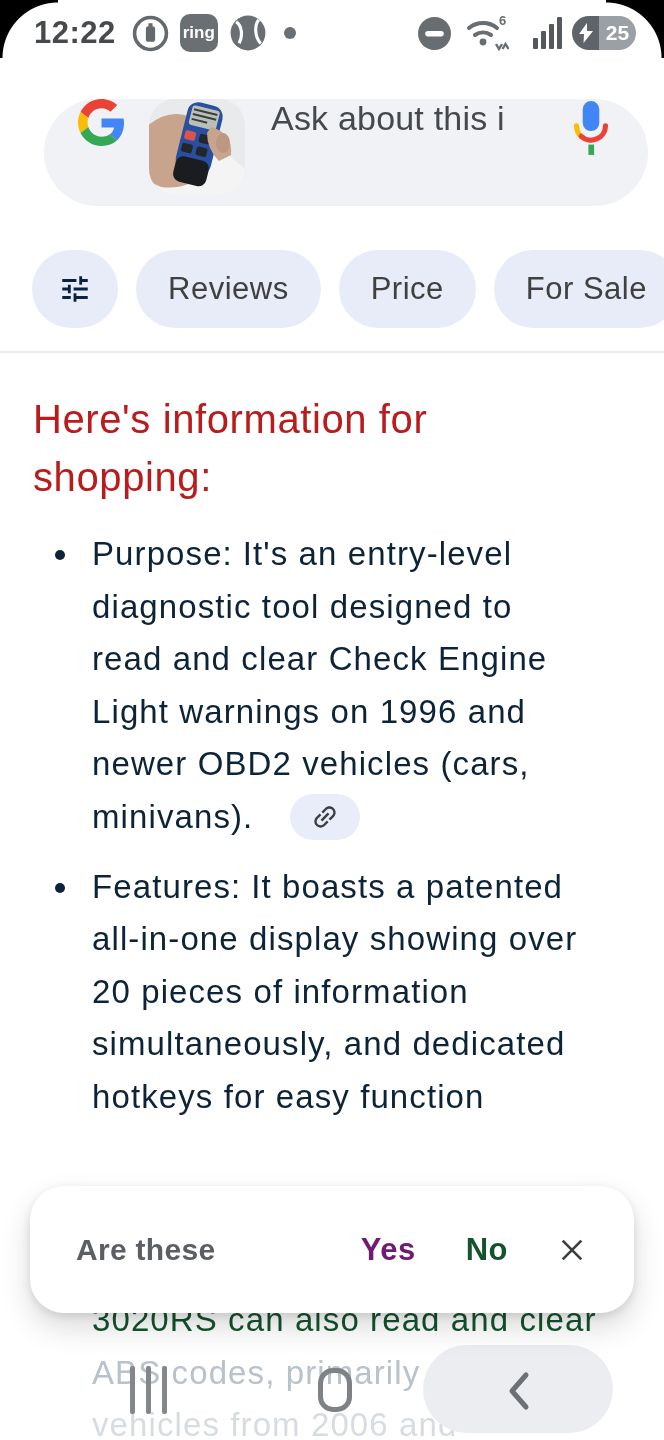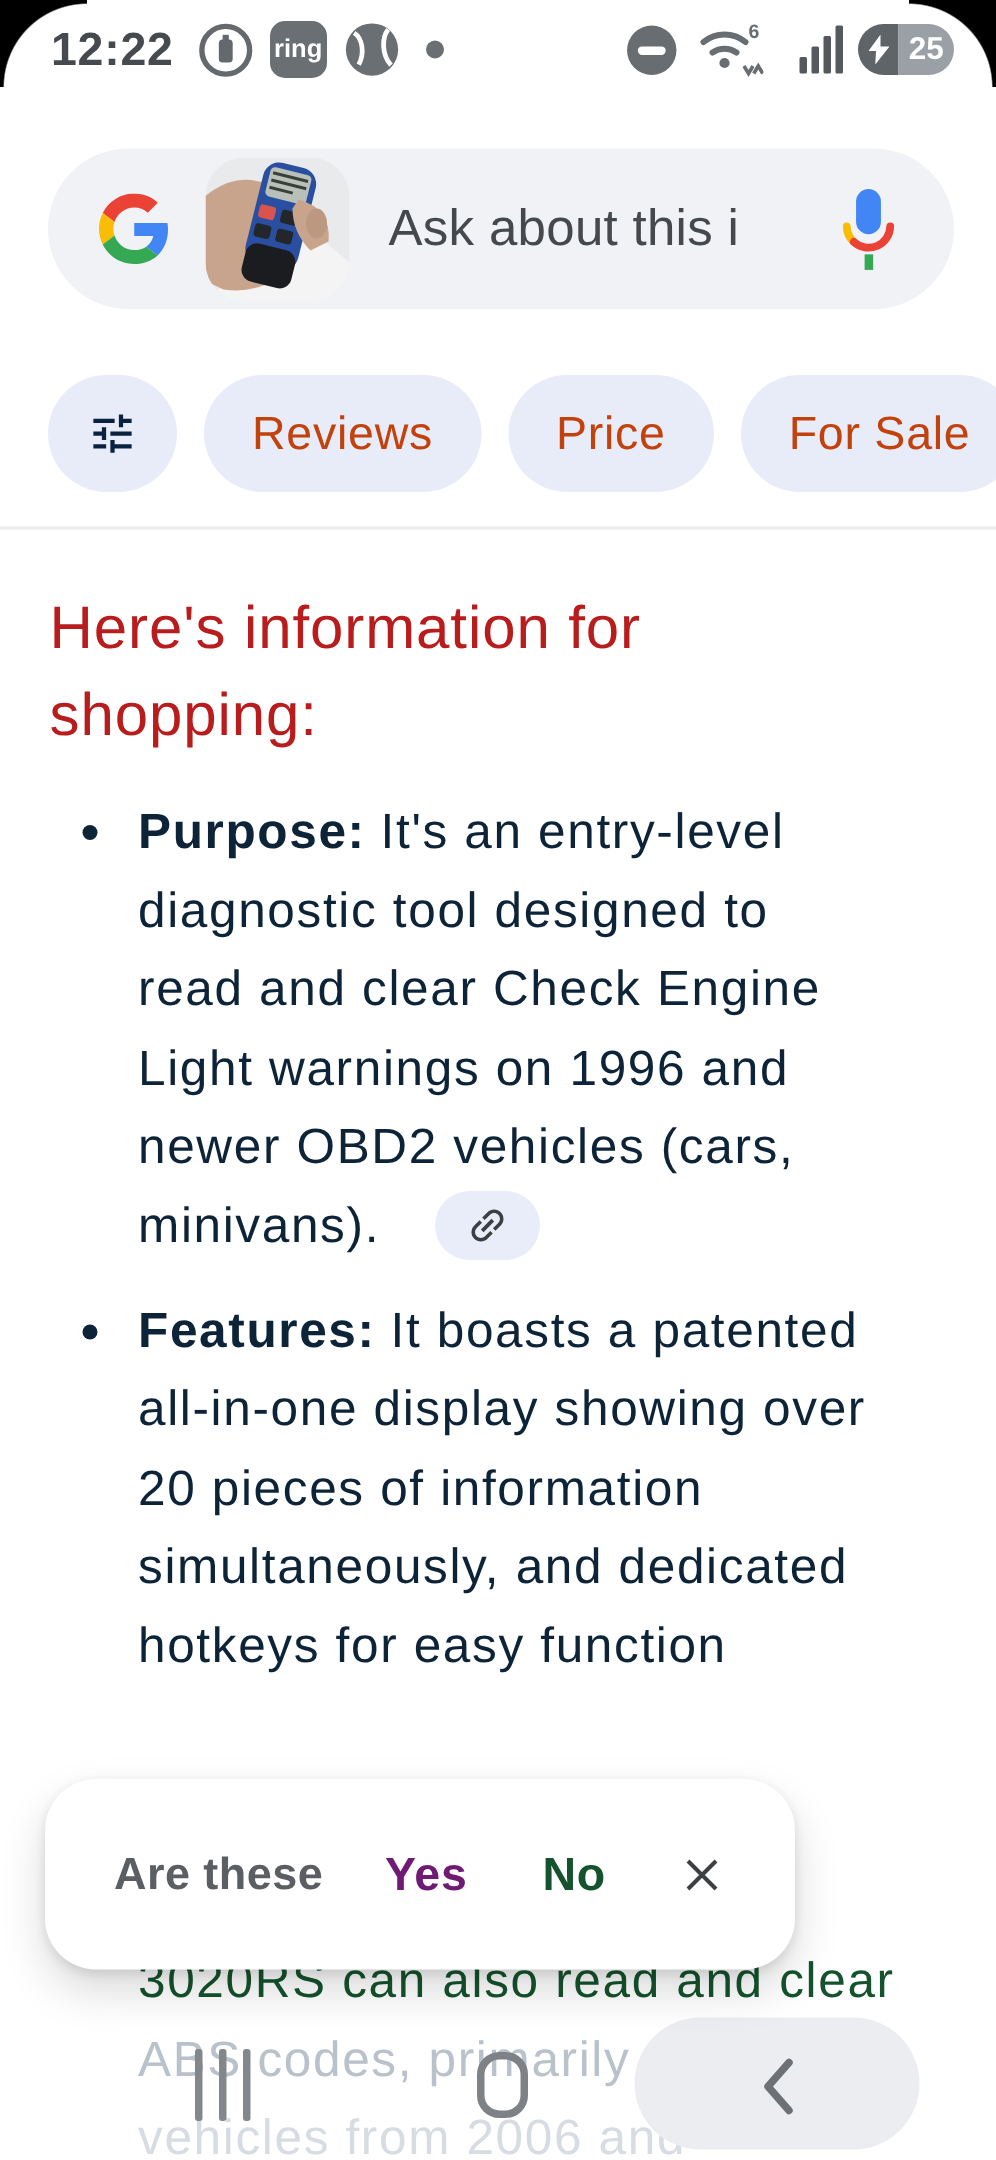--- a/index.html
+++ b/index.html
@@ -18,55 +18,55 @@
   .sb-ic{margin-right:11px;display:flex;align-items:center;}
   .ringapp{width:38px;height:38px;border-radius:10px;background:#6a6f73;color:#fff;font-size:17px;font-weight:bold;display:flex;align-items:center;justify-content:center;}
   .notifdot{width:12px;height:12px;border-radius:50%;background:#6a6f73;margin-left:6px;}
   .batt-pill{width:64px;height:34px;border-radius:17px;overflow:hidden;display:flex;margin-left:10px;}
   .batt-bolt{width:27px;background:#5f6468;display:flex;align-items:center;justify-content:center;}
   .batt-num{flex:1;background:#9aa0a5;color:#fff;font-size:21px;font-weight:bold;display:flex;align-items:center;justify-content:center;}
   .sigbars{display:flex;align-items:flex-end;margin-left:10px;}
   .sigbars i{display:block;width:5px;background:#55595d;margin-left:3px;border-radius:1px;}
 
   
-  .searchbar{position:absolute;top:99px;left:32px;width:604px;height:107px;border-radius:54px;background:#f0f2f5;display:flex;align-items:center;z-index:5;}
+  .searchbar{position:absolute;top:99px;left:44px;width:604px;height:107px;border-radius:54px;background:#f0f2f5;display:flex;align-items:flex-start;z-index:5;}
   .glogo{margin-left:34px;width:47px;height:47px;flex:0 0 auto;}
   .thumb{margin-left:24px;width:96px;height:96px;border-radius:26px;overflow:hidden;flex:0 0 auto;}
   .sb-placeholder{margin-left:26px;font-size:34px;color:#45484c;white-space:nowrap;letter-spacing:0.2px;}
   .micwrap{margin-left:auto;margin-right:36px;width:42px;height:58px;}
 
   
   .chips{position:absolute;top:250px;left:32px;height:78px;display:flex;gap:18px;z-index:4;}
-  .chip{height:78px;border-radius:39px;background:#e7ecf8;color:#c2410c;font-size:31px;letter-spacing:0.5px;display:flex;align-items:center;justify-content:center;padding:0 32px;white-space:nowrap;}
+  .chip{height:78px;border-radius:39px;background:#e7ecf8;color:#404040;font-size:31px;letter-spacing:0.5px;display:flex;align-items:center;justify-content:center;padding:0 32px;white-space:nowrap;}
   .chip.iconchip{width:86px;padding:0;}
   .chip.partial{position:absolute;left:618px;top:0;width:80px;padding:0;}
   .divider{position:absolute;top:351px;left:0;width:664px;height:2px;background:#e9ebef;}
 
   
   .heading{position:absolute;top:390px;left:33px;color:#b91c1c;font-size:40px;line-height:58px;letter-spacing:0.6px;}
   .bullets{position:absolute;top:528px;left:33px;width:606px;color:#0d2337;}
   .bullet{position:relative;padding-left:59px;margin-bottom:17px;}
   .bdot{position:absolute;left:22px;top:22px;width:10px;height:10px;border-radius:50%;background:#0d2337;}
   .tl{font-size:33px;line-height:52.6px;letter-spacing:1.1px;white-space:nowrap;}
-  .bold{font-weight:bold;margin-right:0.30em;}
+  .bold{font-weight:normal;margin-right:0.30em;}
   .chipline{display:flex;align-items:center;gap:21px;}
   .linkchip{margin-left:16px;width:70px;height:46px;border-radius:23px;background:#e9edfa;display:flex;align-items:center;justify-content:center;}
   .linkchip svg{transform:rotate(-45deg);}
 
   
   .overflow-text{position:absolute;top:1294px;left:92px;z-index:10;}
   .overflow-text .tl0{color:#14532d;}
   .overflow-text .tl1{color:#b9c1cb;}
   .overflow-text .tl2{color:#d7dce2;}
 
   
   .navpill{position:absolute;left:423px;top:1345px;width:190px;height:88px;border-radius:44px;background:#ecedf0;z-index:20;}
 
   
-  .dialog{position:absolute;left:30px;top:1186px;width:500px;height:127px;background:#fff;border-radius:34px;z-index:40;display:flex;align-items:center;box-shadow:0 3px 8px rgba(0,0,0,.10),0 14px 30px rgba(0,0,0,.15);}
+  .dialog{position:absolute;left:30px;top:1186px;width:604px;height:127px;background:#fff;border-radius:34px;z-index:40;display:flex;align-items:center;box-shadow:0 3px 8px rgba(0,0,0,.10),0 14px 30px rgba(0,0,0,.15);}
   .dq{margin-left:46px;font-size:30px;font-weight:bold;color:#5b5f64;line-height:45px;letter-spacing:0.3px;}
   .dyes{margin-left:auto;font-size:31px;font-weight:bold;color:#701a75;letter-spacing:0.5px;}
   .dno{margin-left:50px;font-size:31px;font-weight:bold;color:#14532d;letter-spacing:0.5px;}
   .dclose{margin-left:48px;margin-right:46px;width:32px;height:32px;display:flex;align-items:center;justify-content:center;}
 
   
   .nav-ic{position:absolute;z-index:30;}
   .recents{left:130px;top:1366px;display:flex;}
   .recents i{display:block;width:5px;height:48px;background:#83878b;margin-right:11px;border-radius:2px;}
   .home{left:318px;top:1368px;width:34px;height:44px;border:5px solid #7e8286;border-radius:15px;box-sizing:border-box;}

